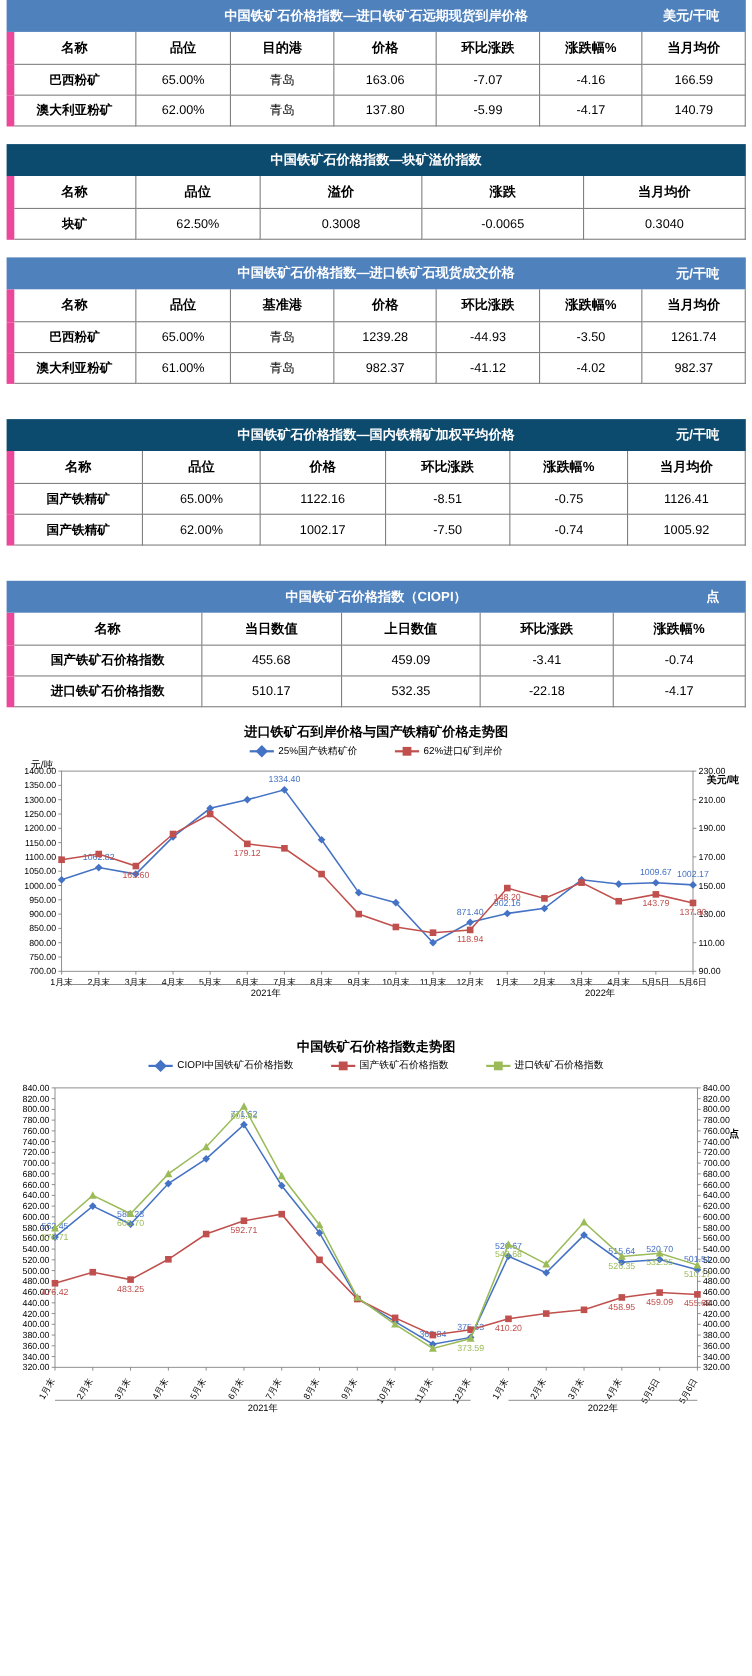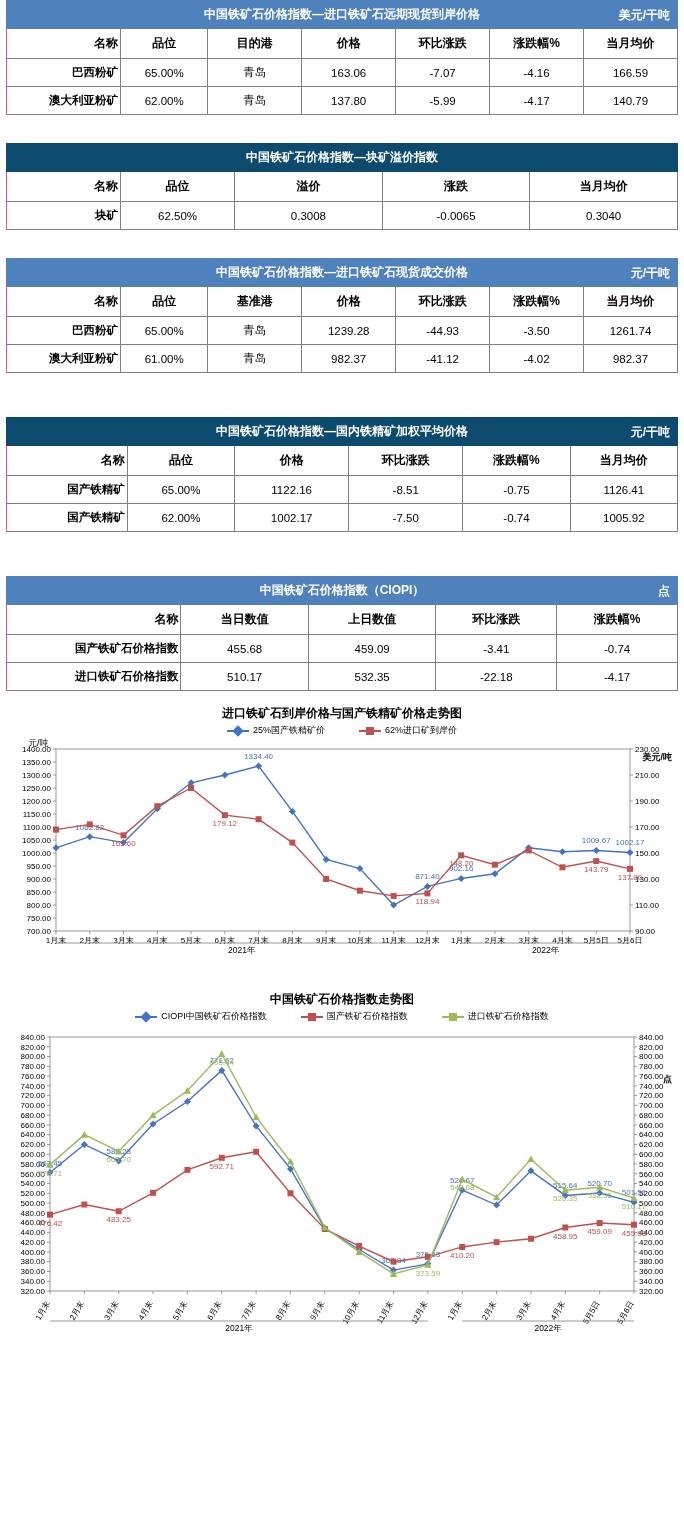--- a/index.html
+++ b/index.html
@@ -23,44 +23,44 @@
     font-weight: bold;
     font-size: 12px;
     padding: 6px 8px;
     position: relative;
     text-align: center;
   }
   .band.blue { background: #4f81bd; }
   .band.red  { background: #0c4a6e; }
   .band .unit {
     position: absolute;
-    right: 8px;
+    right: 24px;
     top: 50%;
     transform: translateY(-50%);
     font-size: 12px;
     font-weight: bold;
   }
   table.t th, table.t td {
     border: 1px solid #808080;
     border-top: none;
     border-left: none;
     font-size: 11.5px;
     text-align: center;
     padding: 6px 2px;
     color: #000;
   }
-  table.t th:first-child, table.t td:first-child { border-left: 1px solid #ec4899; text-align: right; }
+  table.t th:first-child, table.t td:first-child { border-left: 7px solid #ec4899; }
   table.t tr.hdr th {
     font-weight: bold;
     font-size: 12px;
     background: #ffffff;
   }
   table.t td.name { font-weight: bold; }
   .wrapgap { height: 16px; }
-  .bigblock { margin-bottom: 12px; }
+  .bigblock { margin-bottom: 0; }
 
   
   .chart-box {
     width: 100%;
     margin-top: 14px;
     position: relative;
   }
   .chart-title {
     text-align: center;
     font-size: 12px;

